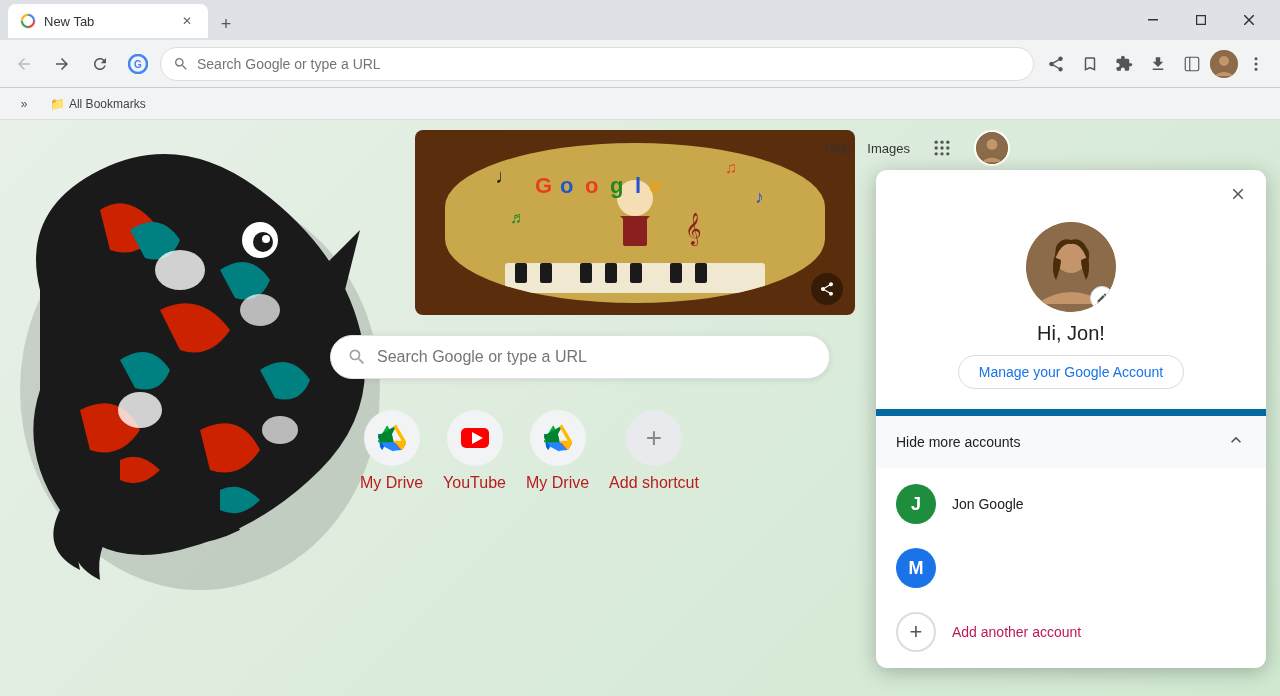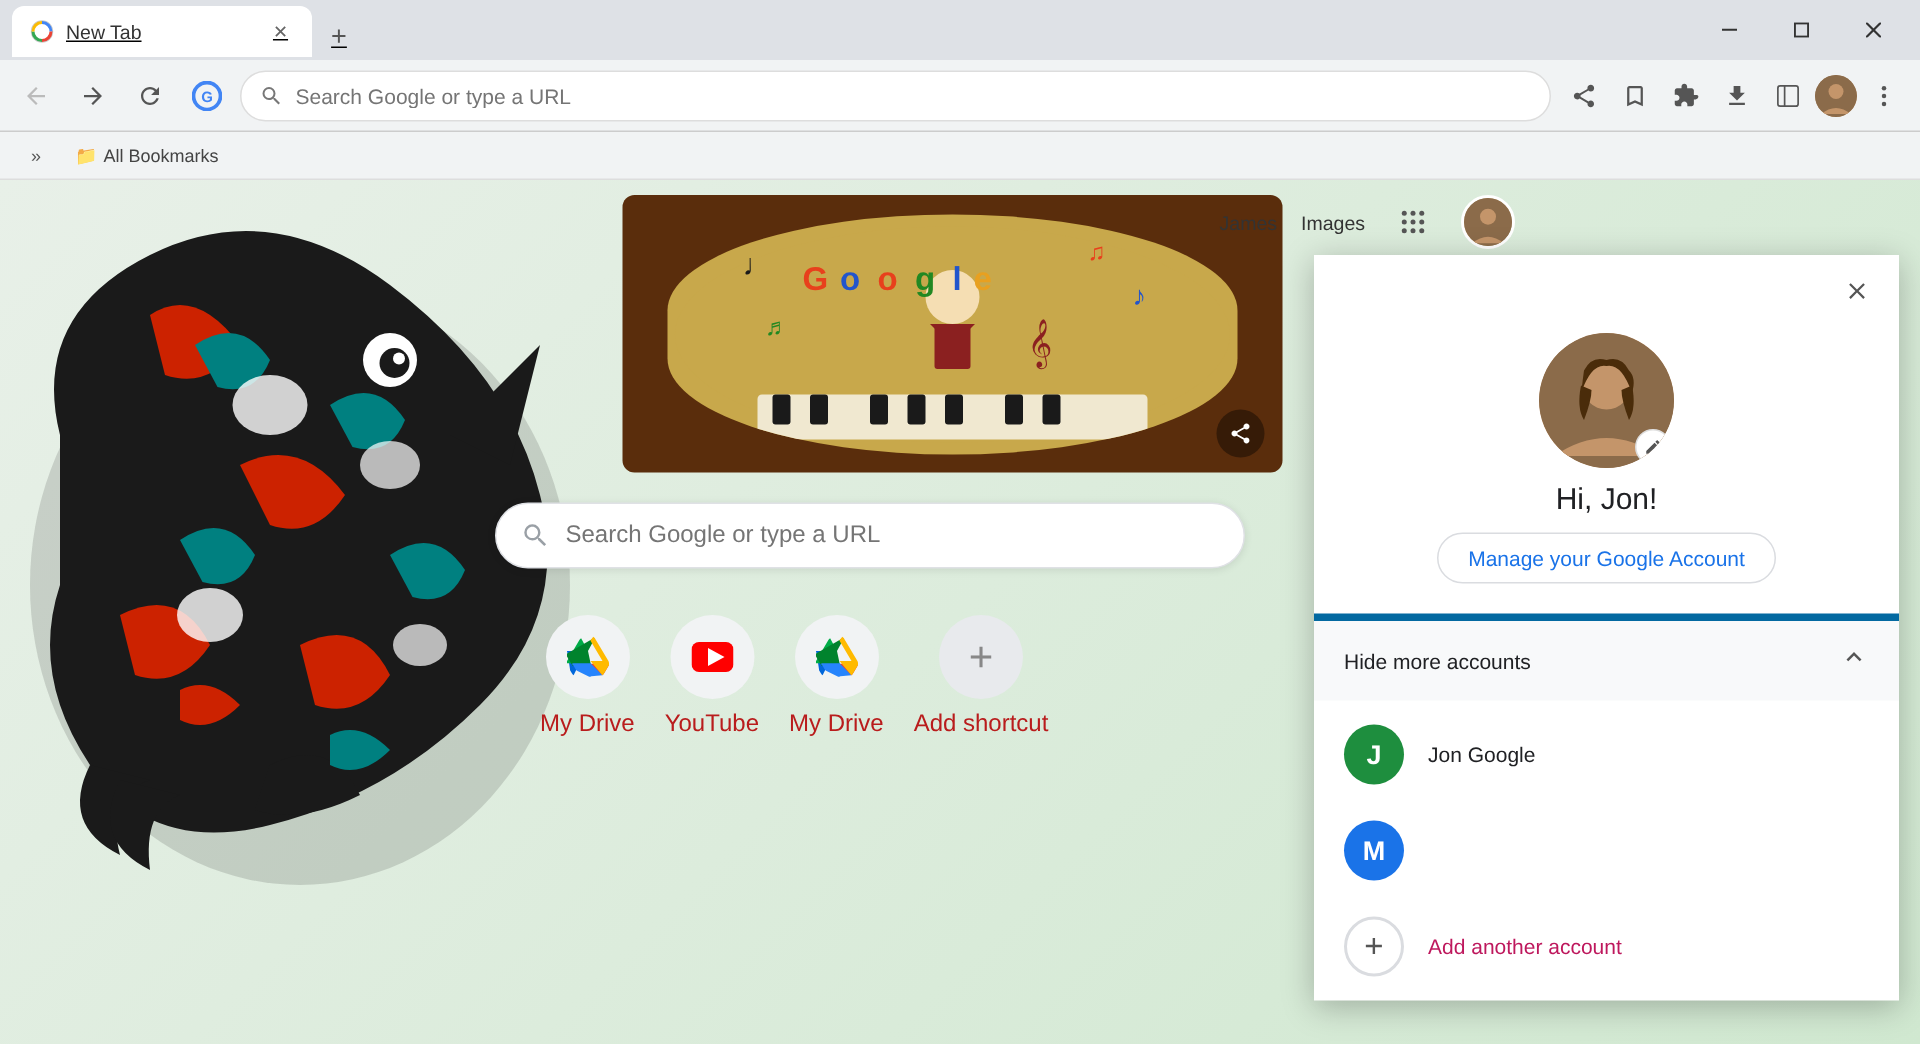--- a/index.html
+++ b/index.html
@@ -11,21 +11,20 @@
       align-items: center;
       height: 40px;
       background: #dee1e6;
       padding: 0 8px;
     }
     .tab-bar {
       display: flex;
       align-items: flex-end;
       flex: 1;
       height: 36px;
-      text-decoration: underline;
     }
     .tab {
       display: flex;
       align-items: center;
       background: #fff;
       border-radius: 8px 8px 0 0;
       padding: 0 12px;
       height: 34px;
       min-width: 200px;
       gap: 8px;
@@ -355,21 +354,21 @@
       font-weight: bold;
     }
 
     
     .account-dropdown {
       position: absolute;
       top: 50px;
       right: 14px;
       width: 390px;
       background: #fff;
-      border-radius: 0;
+      border-radius: 11px;
       box-shadow: 0 4px 20px rgba(0,0,0,0.25);
       z-index: 100;
       overflow: hidden;
     }
     .dropdown-header {
       display: flex;
       justify-content: flex-end;
       padding: 8px 12px 4px;
     }
     .dropdown-close {
@@ -432,21 +431,21 @@
       padding: 8px 20px;
       font-size: 14px;
       color: #1a73e8;
       cursor: pointer;
       background: #fff;
       white-space: nowrap;
     }
 
     
     .hide-accounts-section {
-      border-top: 5px solid #0369a1;
+      border-top: 7px solid #0369a1;
       padding: 0;
     }
     .hide-accounts-header {
       display: flex;
       align-items: center;
       justify-content: space-between;
       padding: 14px 20px;
       cursor: pointer;
       background: #f8f9fa;
     }
@@ -740,21 +739,21 @@
         </svg>
       </div>
       <div class="share-btn">
         <svg width="16" height="16" viewBox="0 0 24 24">
             <path d="M18 16.08c-.76 0-1.44.3-1.96.77L8.91 12.7c.05-.23.09-.46.09-.7s-.04-.47-.09-.7l7.05-4.11c.54.5 1.25.81 2.04.81 1.66 0 3-1.34 3-3s-1.34-3-3-3-3 1.34-3 3c0 .24.04.47.09.7L8.04 9.81C7.5 9.31 6.79 9 6 9c-1.66 0-3 1.34-3 3s1.34 3 3 3c.79 0 1.5-.31 2.04-.81l7.12 4.16c-.05.21-.08.43-.08.65 0 1.61 1.31 2.92 2.92 2.92 1.61 0 2.92-1.31 2.92-2.92s-1.31-2.92-2.92-2.92z" fill="#fff"></path>
           </svg>
       </div>
     </div>
 
     <div class="top-bar-links">
-      <a class="top-bar-link">James</a>
+      <a class="top-bar-link">Hide</a>
       <a class="top-bar-link">Images</a>
       <div class="apps-btn">
         <svg width="20" height="20" viewBox="0 0 24 24">
             <circle cx="5" cy="5" r="2" fill="#555"></circle>
             <circle cx="12" cy="5" r="2" fill="#555"></circle>
             <circle cx="19" cy="5" r="2" fill="#555"></circle>
             <circle cx="5" cy="12" r="2" fill="#555"></circle>
             <circle cx="12" cy="12" r="2" fill="#555"></circle>
             <circle cx="19" cy="12" r="2" fill="#555"></circle>
             <circle cx="5" cy="19" r="2" fill="#555"></circle>

